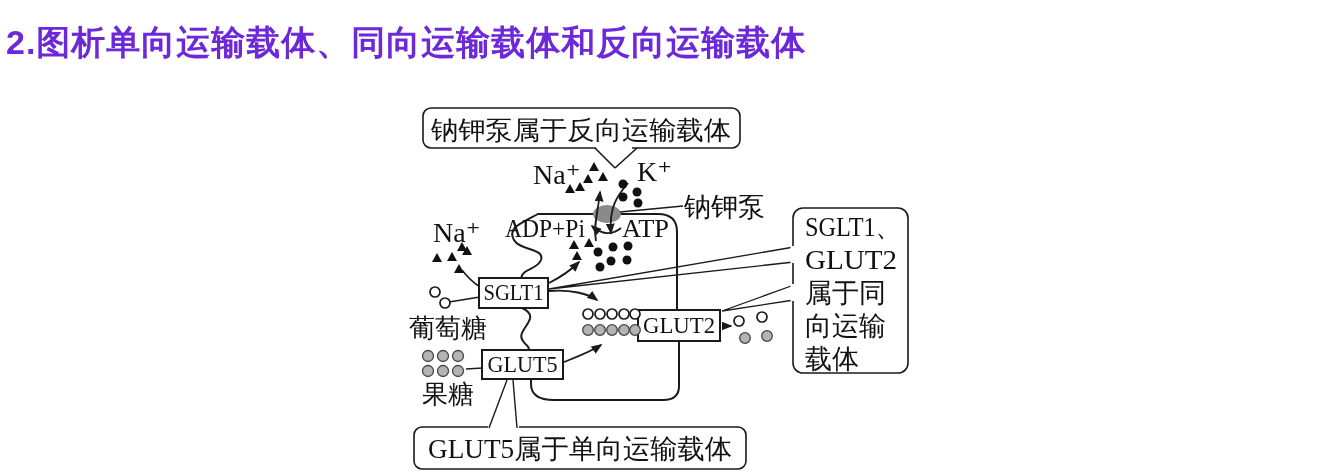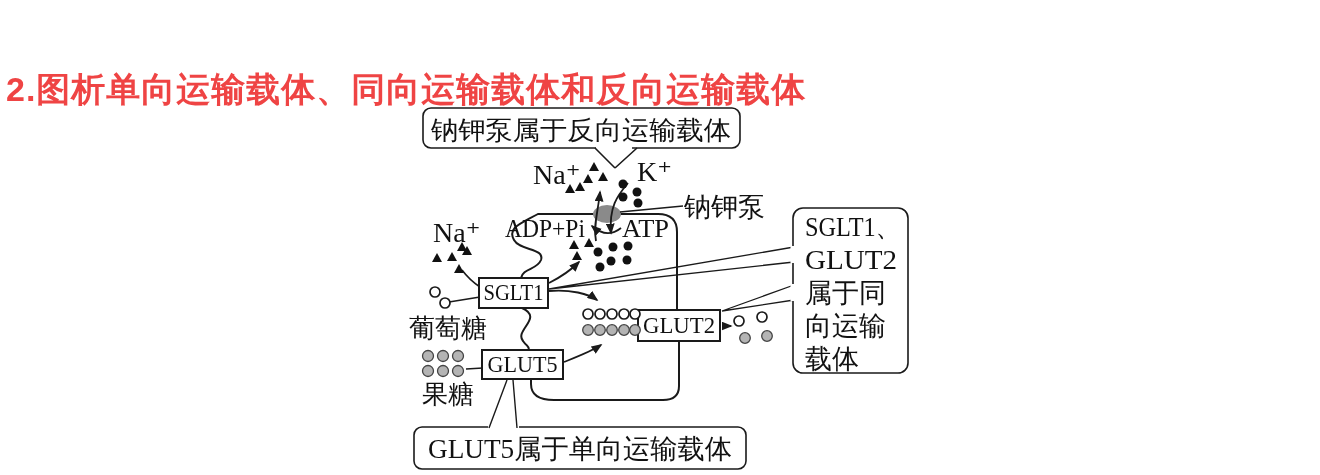--- a/index.html
+++ b/index.html
@@ -1,19 +1,19 @@
 <!DOCTYPE html>
 <html><head>
 <meta charset="utf-8">
 <style>
   html,body{margin:0;padding:0;background:#ffffff;}
   #page{position:relative;width:1320px;height:475px;background:#ffffff;overflow:hidden;
         font-family:"Liberation Serif","DejaVu Serif",serif;}
-  #title{position:absolute;left:6px;top:20px;font-size:34px;font-weight:700;color:#ef4444;
-         font-family:"Liberation Sans","DejaVu Sans",sans-serif;letter-spacing:1px;white-space:nowrap;margin-top:47px;}
+  #title{position:absolute;left:6px;top:20px;font-size:34px;font-weight:700;color:#6d28d9;
+         font-family:"Liberation Sans","DejaVu Sans",sans-serif;letter-spacing:1px;white-space:nowrap;}
   svg text{font-family:"Liberation Serif","DejaVu Serif",serif;fill:#111;}
   .ln{stroke:#1a1a1a;fill:none;}
   .boxr{fill:#ffffff;stroke:#1a1a1a;stroke-width:2;}
   .callr{fill:#ffffff;stroke:#1a1a1a;stroke-width:1.6;}
   .mask{fill:#ffffff;stroke:none;}
   .tri{fill:#111;stroke:none;}
   .dot{fill:#111;stroke:none;}
   .odot{fill:#ffffff;stroke:#1a1a1a;stroke-width:1.7;}
   .gdot{fill:#b4b4b4;stroke:#444;stroke-width:1.3;}
 </style>

